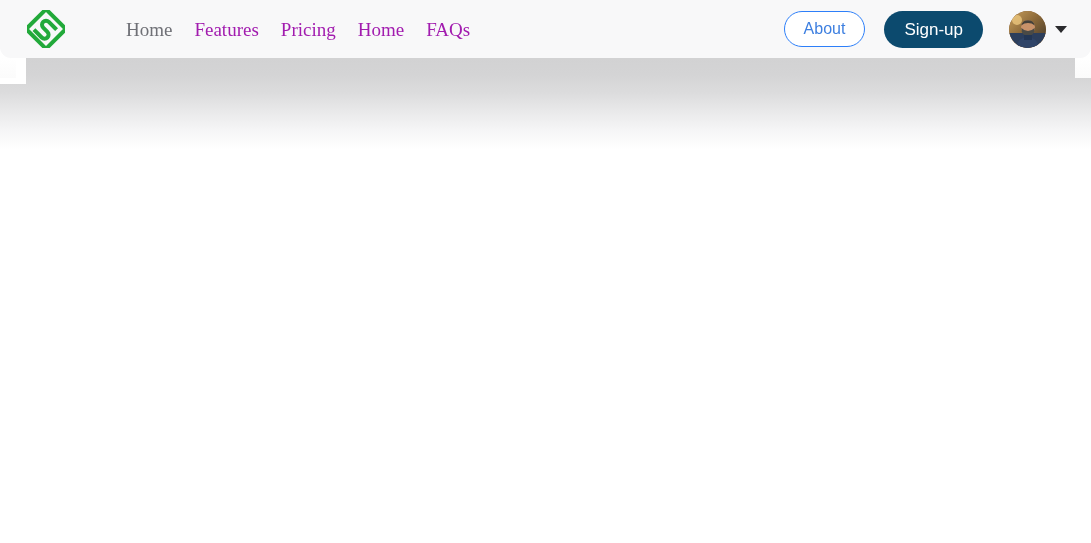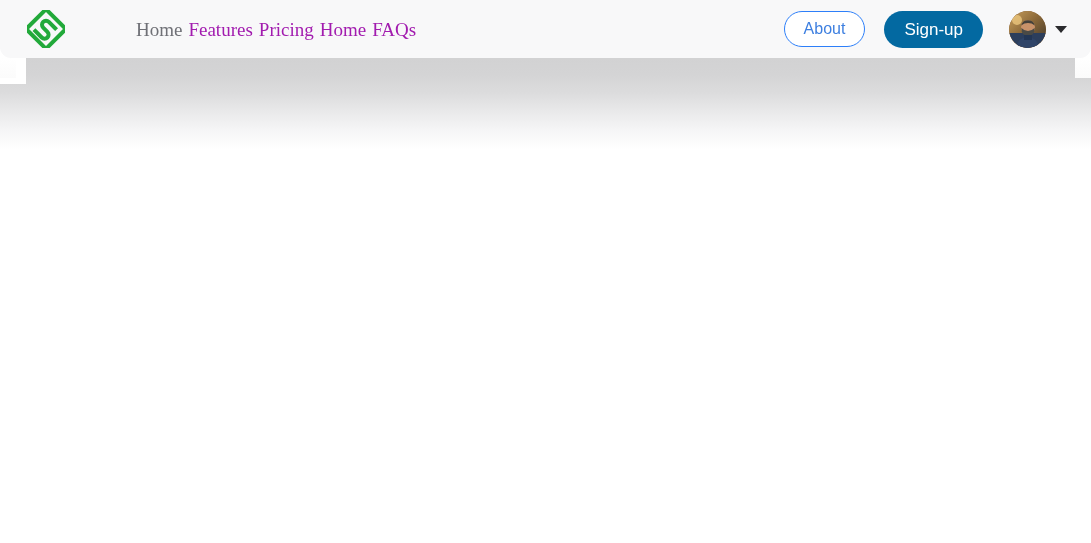--- a/index.html
+++ b/index.html
@@ -68,25 +68,25 @@
   .brand {
     position:absolute;
     left:24px; top:8px;
     width:44px; height:42px;
     display:flex; align-items:center; justify-content:center;
   }
   .brand svg { display:block; }
 
   .nav {
     position:absolute;
-    left:136px; top:0;
+    left:126px; top:0;
     height:58px;
     display:flex;
     align-items:center;
-    gap:6px;
+    gap:22px;
   }
   .nav-link {
     font-family:"Liberation Serif", serif;
     font-size:19px;
     line-height:1;
     color:#a21caf;
     text-decoration:none;
     white-space:nowrap;
     cursor:pointer;
   }
@@ -113,21 +113,21 @@
     line-height:34px;
     cursor:pointer;
     white-space:nowrap;
   }
   .btn-signup {
     height:37px;
     margin-left:19px;
     padding:0 20px;
     border:none;
     border-radius:19px;
-    background:#0369a1;
+    background:#0c4a6e;
     color:#ffffff;
     font-family:"Liberation Sans", sans-serif;
     font-size:17px;
     line-height:37px;
     cursor:pointer;
     white-space:nowrap;
   }
 
   .user-menu {
     margin-left:26px;

